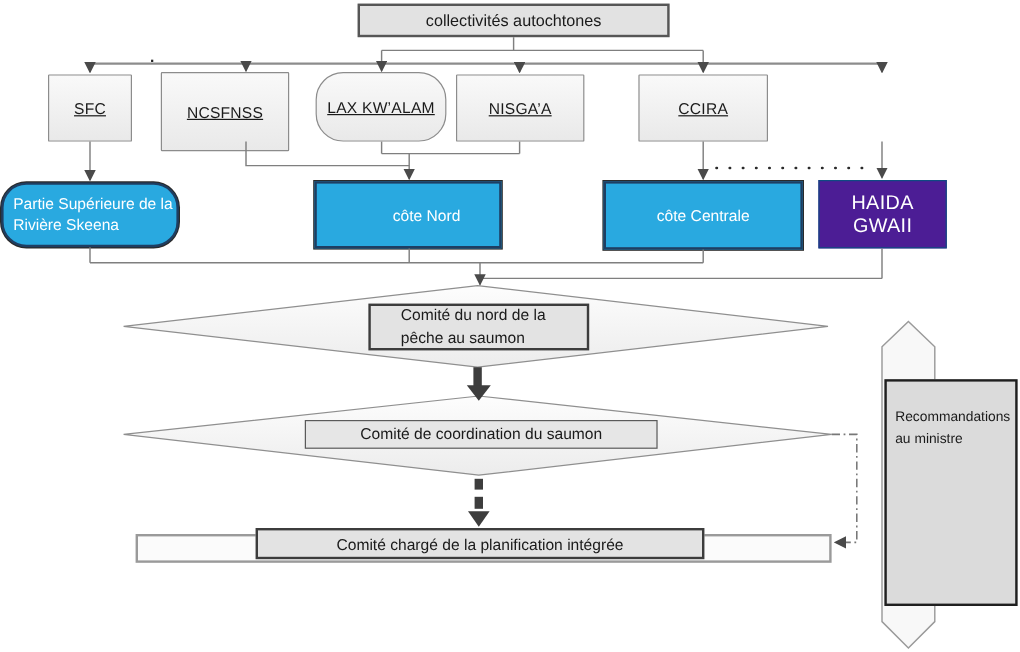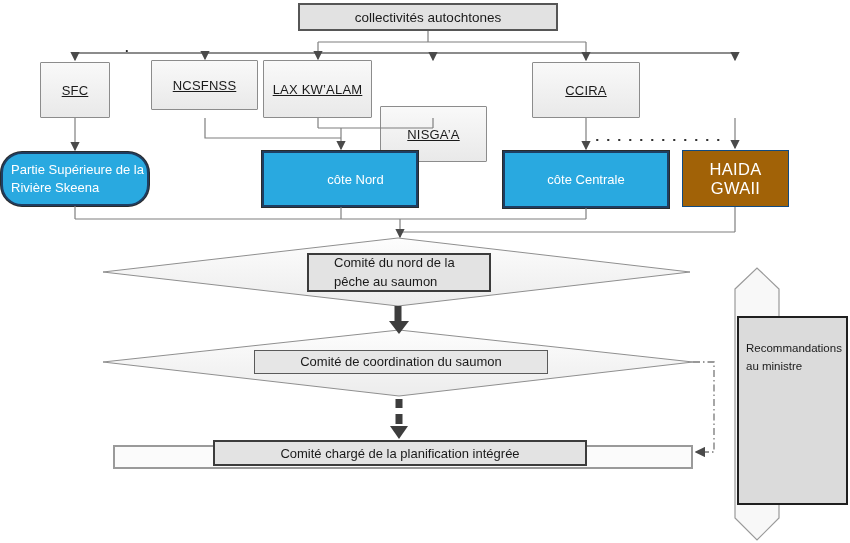--- a/index.html
+++ b/index.html
@@ -18,21 +18,21 @@
     font-size:13px;letter-spacing:.2px;text-decoration:underline;
   }
   .root-box{
     background:#e2e2e2;border:2px solid #565656;font-size:13.5px;
   }
   .region-light{
     background:#29a9e0;border:2px solid #1e3e62;box-shadow:0 0 0 1px #2a2a2a;
     color:#fff;font-size:13px;
   }
   .region-dark{
-    background:#a16207;border:1px solid #0f4a82;color:#fff;
+    background:#4c1d95;border:1px solid #0f4a82;color:#fff;
     font-size:16.5px;letter-spacing:.3px;text-align:center;
   }
   .region-left{justify-content:flex-start;text-align:left;padding-left:8px;line-height:1.35;border-radius:21px;}
   .diamond-label{
     background:#e3e3e3;border:2px solid #3c3c3c;font-size:13px;line-height:1.45;
   }
   .diamond-label.first{justify-content:flex-start;text-align:left;padding-left:25px;padding-right:22px;}
   .diamond-label.second{border:1px solid #5a5a5a;background:#e6e6e6;text-align:center;}
   .bottom-outer{
     background:#fbfbfb;border:2px solid #9a9a9a;
@@ -60,23 +60,23 @@
       </linearGradient>
     </defs>
     <polygon points="103,272 398,238 690,272 398,306" fill="url(#dgrad)" stroke="#8f8f8f" stroke-width="1"></polygon>
     <polygon points="103,362 399,330 693,362 399,396" fill="url(#dgrad)" stroke="#8f8f8f" stroke-width="1"></polygon>
     <polygon points="735,289 757,268 779,289 779,518 757,540 735,518" fill="#f8f8f8" stroke="#9a9a9a" stroke-width="1.2"></polygon>
   </svg>
 
   <div class="node root-box" style="left:298px;top:3px;width:260px;height:28px;">collectivités autochtones</div>
 
   <div class="node org" style="left:40px;top:62px;width:70px;height:56px;">SFC</div>
-  <div class="node org" style="left:151px;top:60px;width:107px;height:50px;">NCSFNSS</div>
-  <div class="node org" style="left:263px;top:60px;width:109px;height:58px;">LAX KW’ALAM</div>
-  <div class="node org" style="left:380px;top:62px;width:107px;height:56px;margin-top:44px;">NISGA’A</div>
+  <div class="node org" style="left:134px;top:60px;width:107px;height:66px;">NCSFNSS</div>
+  <div class="node org" style="left:263px;top:60px;width:109px;height:58px;border-radius:23px;">LAX KW’ALAM</div>
+  <div class="node org" style="left:380px;top:62px;width:107px;height:56px;">NISGA’A</div>
   <div class="node org" style="left:532px;top:62px;width:108px;height:56px;">CCIRA</div>
 
   <div class="stray" style="left:125px;top:40px;">.</div>
 
   <div class="node region-light region-left" style="left:1px;top:152px;width:148px;height:54px;">Partie Supérieure de la Rivière Skeena</div>
   <div class="node region-light" style="left:262px;top:151px;width:156px;height:56px;padding-left:31px;">côte Nord</div>
   <div class="node region-light" style="left:503px;top:151px;width:166px;height:57px;">côte Centrale</div>
   <div class="node region-dark" style="left:682px;top:150px;width:107px;height:57px;">HAIDA GWAII</div>
 
   <div class="node diamond-label first" style="left:307px;top:253px;width:184px;height:39px;">Comité du nord de la pêche au saumon</div>

